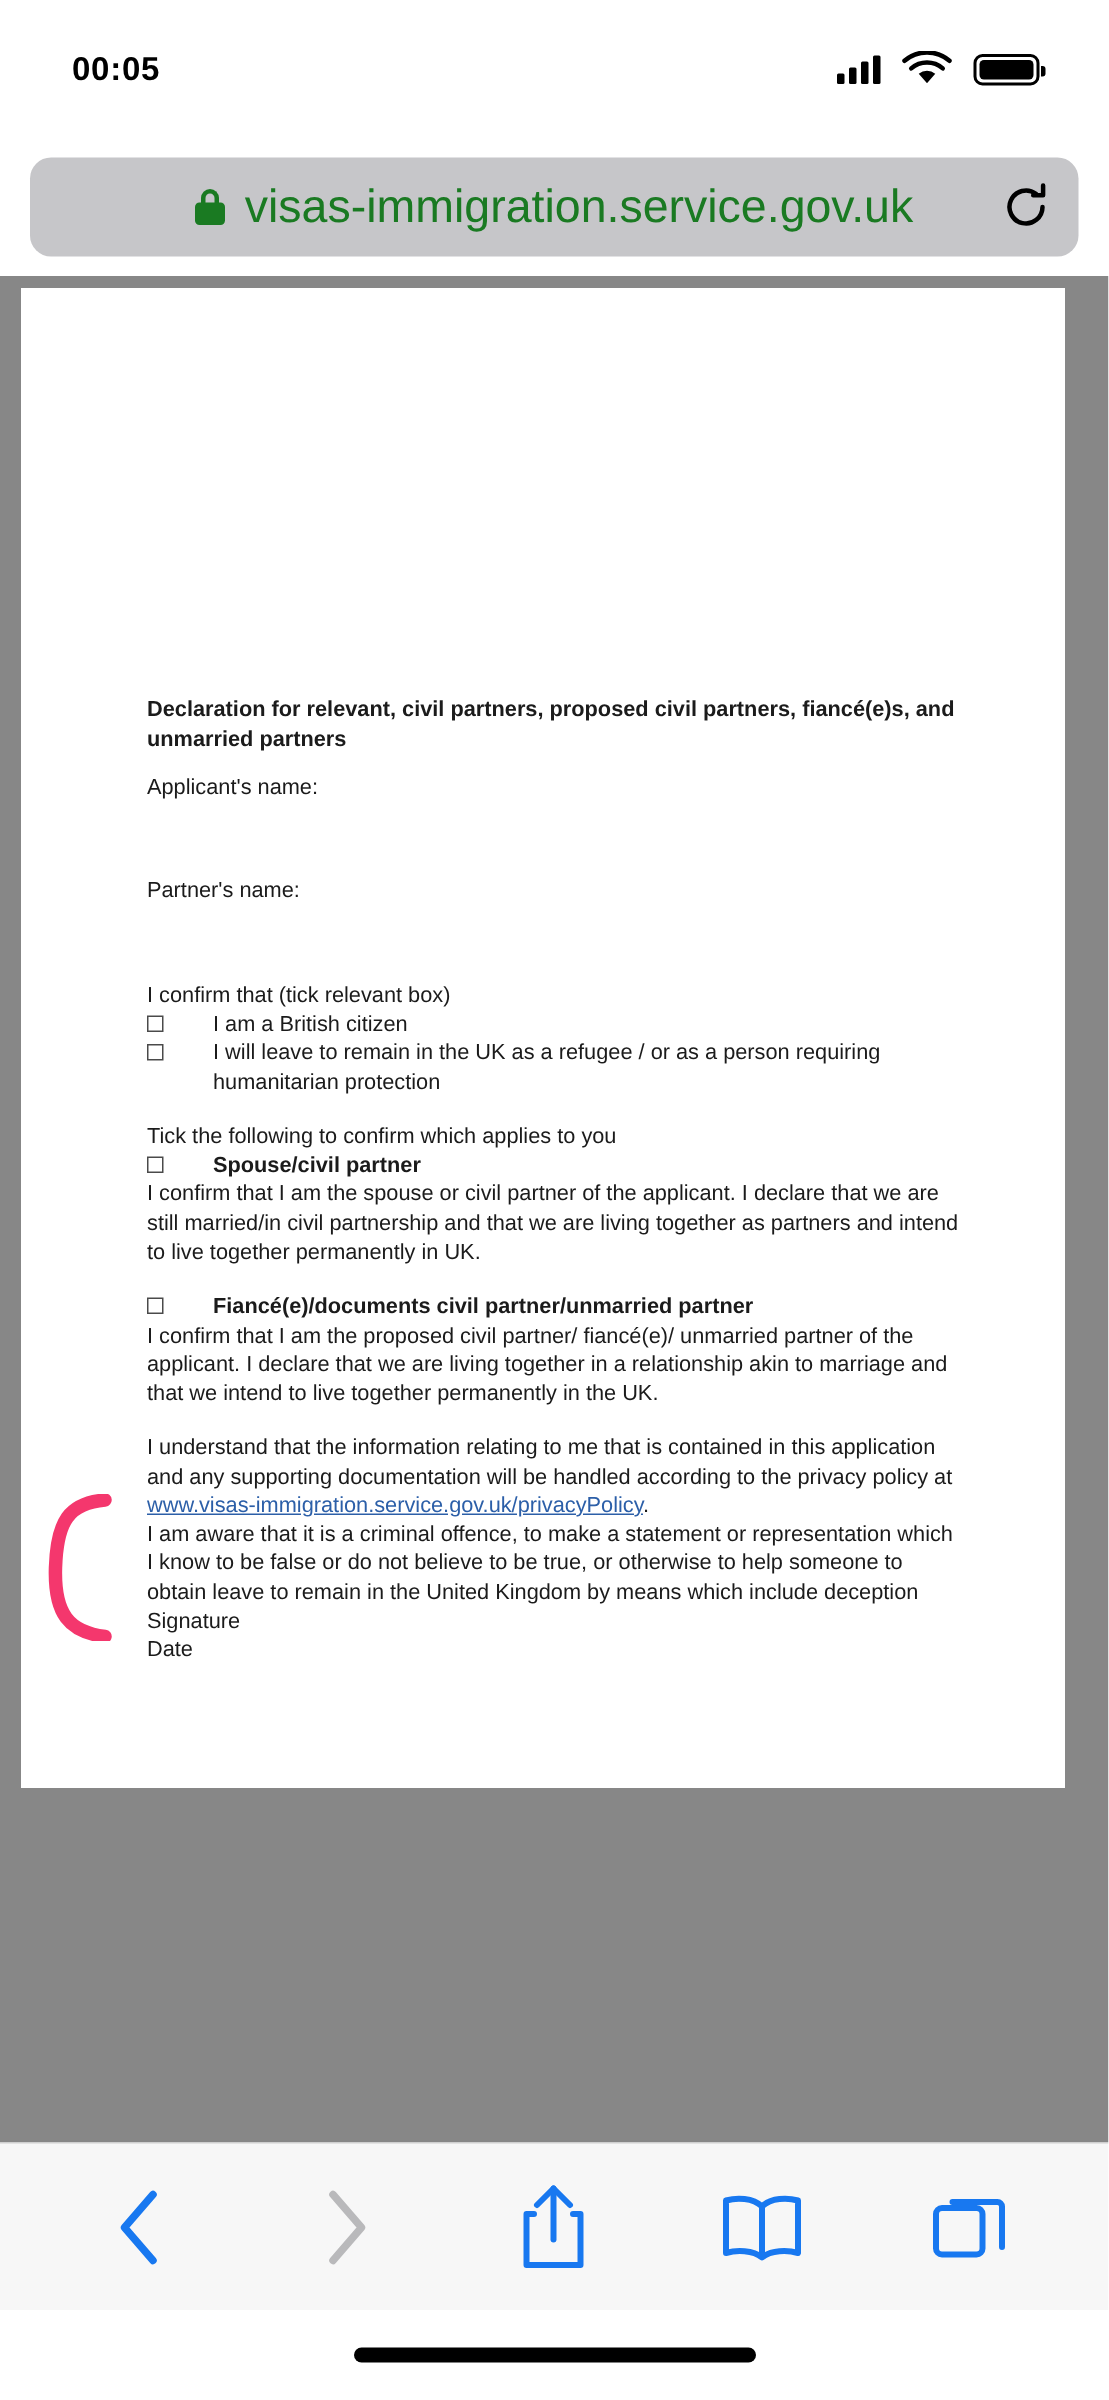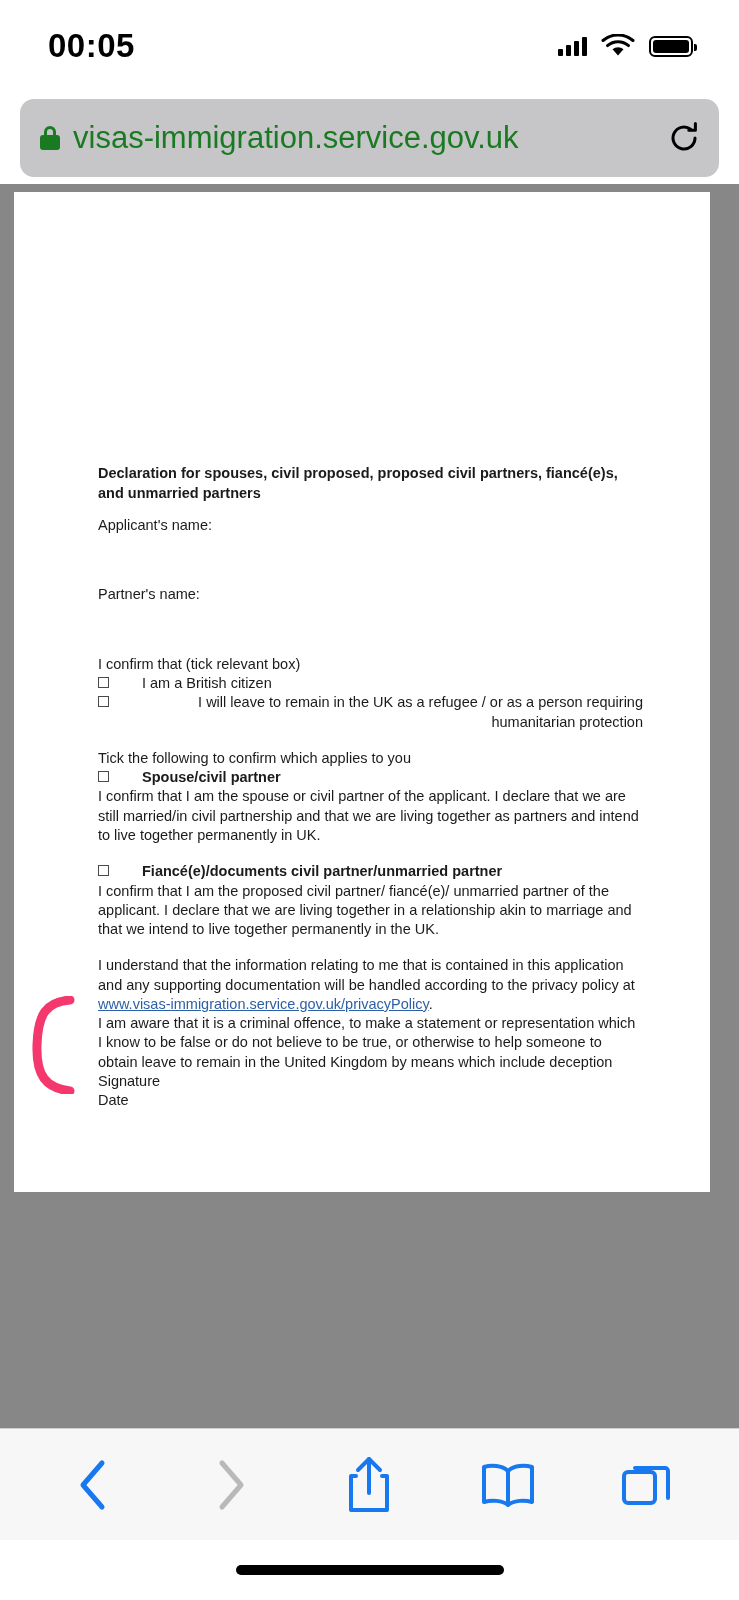--- a/index.html
+++ b/index.html
@@ -23,21 +23,21 @@
   .status-bar {
     height: 92px;
     flex: 0 0 92px;
     display: flex;
     align-items: center;
     justify-content: space-between;
     padding: 0 46px 0 48px;
     background: #ffffff;
   }
   .status-time {
-    font-size: 33px;
+    font-size: 22px;
     font-weight: bold;
     color: #000;
     letter-spacing: 0.5px;
   }
   .status-right {
     display: flex;
     align-items: center;
     gap: 14px;
   }
   .signal {
@@ -84,26 +84,26 @@
   
   .url-wrap {
     flex: 0 0 92px;
     padding: 0 20px;
     display: flex;
     align-items: center;
     background: #ffffff;
   }
   .url-bar {
     flex: 1;
-    height: 78px;
+    height: 66px;
     background: #c6c6c9;
     border-radius: 14px;
     display: flex;
     align-items: center;
-    justify-content: flex-start;
+    justify-content: center;
     position: relative;
     padding: 0 20px;
   }
   .lock-icon {
     width: 20px;
     height: 24px;
     position: relative;
     margin-right: 13px;
     flex: 0 0 auto;
   }
@@ -183,21 +183,20 @@
   .cbox {
     display: inline-block;
     width: 11px;
     height: 11px;
     border: 1px solid #4a4a4a;
     flex: 0 0 11px;
     margin-top: 3px;
   }
   .cbox-label {
     margin-left: 33px;
-    text-align: right;
   }
   .cbox-label.b { font-weight: bold; }
   .link {
     color: #2c5fa8;
     text-decoration: underline;
   }
   .sig { margin-top: 30px; }
   .datelbl { margin-top: 33px; }
 
   
@@ -279,21 +278,21 @@
           <path d="M28.4 2.6 L28.4 9.2 L21.8 9.2" stroke="#000" stroke-width="3" fill="none" stroke-linecap="round" stroke-linejoin="round"></path>
         </svg>
       </span>
     </div>
   </div>
 
   <div class="content">
     <div class="paper">
       <div class="doc">
 
-        <p class="title">Declaration for spouses, civil proposed, proposed civil partners, fiancé(e)s, and unmarried partners</p>
+        <p class="title">Declaration for relevant, civil partners, proposed civil partners, fiancé(e)s, and unmarried partners</p>
 
         <p class="field">Applicant's name:</p>
 
         <p class="field">Partner's name:</p>
 
 
         <div class="block">
           <p>I confirm that (tick relevant box)</p>
           <div class="tickrow">
             <span class="cbox"></span>

